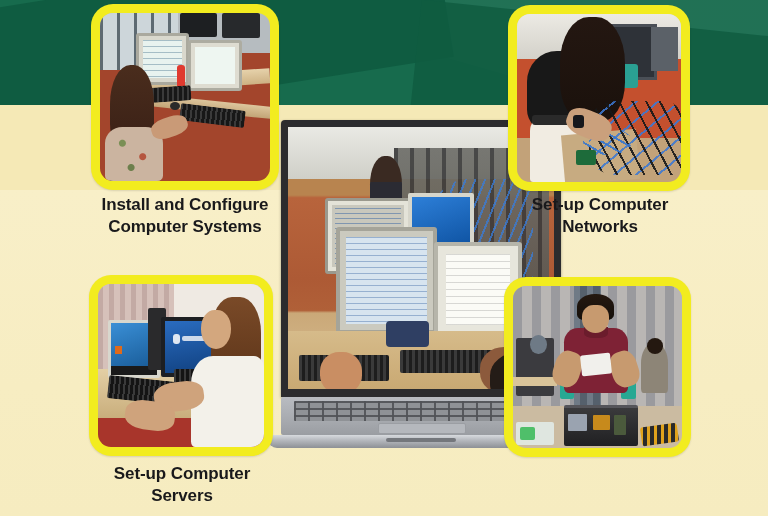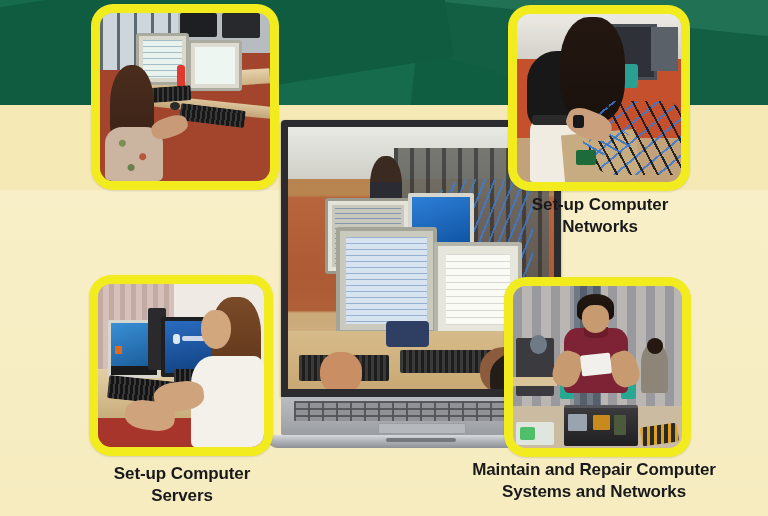--- a/index.html
+++ b/index.html
@@ -450,20 +450,20 @@
           <div class="part3"></div>
         </div>
         <div class="mat">
           <div class="gl"></div>
         </div>
         <div class="tools"></div>
       </div>
     </div>
   </div>
 
+  <div class="caption cap-tl">Install and Configure
+Computer Systems</div>
   <div class="caption cap-tr">Set-up Computer
 Networks</div>
   <div class="caption cap-bl">Set-up Computer
 Servers</div>
-  <div class="caption cap-br">Maintain and Repair Computer
-Systems and Networks</div>
 
 </div>
 
 </body></html>

